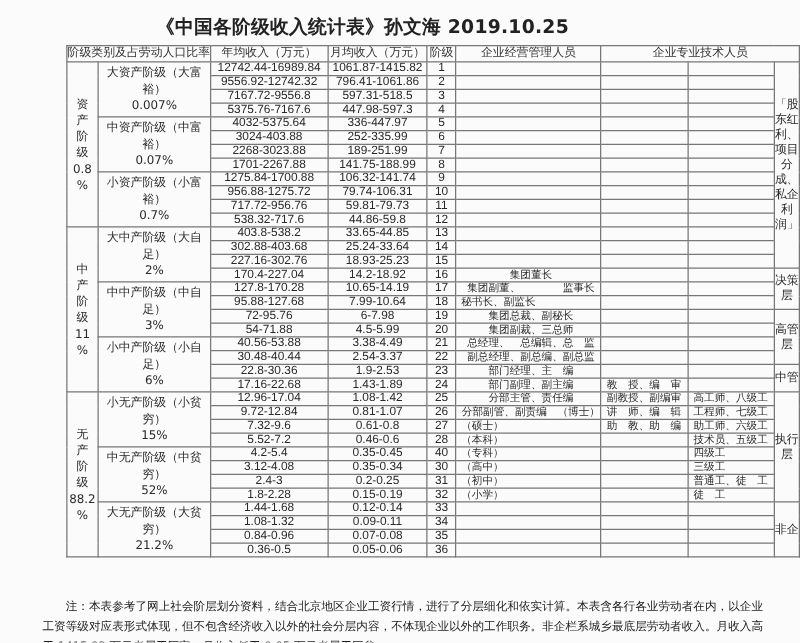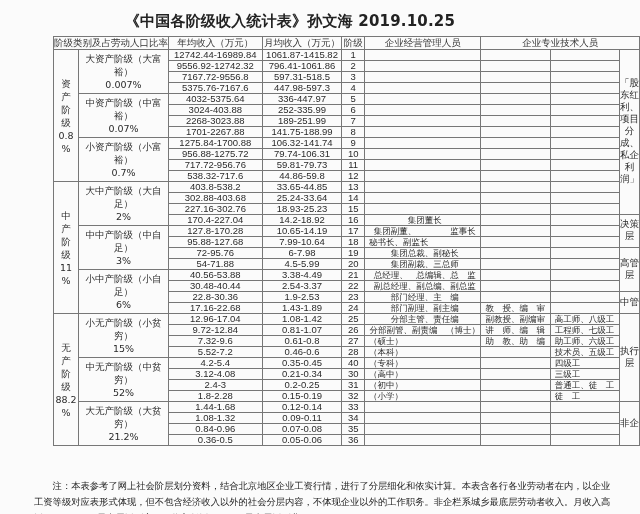--- a/index.html
+++ b/index.html
@@ -335,21 +335,21 @@
         </td>
         <td class="num">4.2-5.4</td>
         <td class="num">0.35-0.45</td>
         <td class="num">40</td>
         <td class="mgr r">（专科）</td>
         <td class="tech"></td>
         <td class="tech r">四级工</td>
       </tr>
       <tr>
         <td class="num">3.12-4.08</td>
-        <td class="num">0.21-0.34</td>
+        <td class="num">0.35-0.34</td>
         <td class="num">30</td>
         <td class="mgr r">（高中）</td>
         <td class="tech"></td>
         <td class="tech r">三级工</td>
       </tr>
       <tr>
         <td class="num">2.4-3</td>
         <td class="num">0.2-0.25</td>
         <td class="num">31</td>
         <td class="mgr r">（初中）</td>

